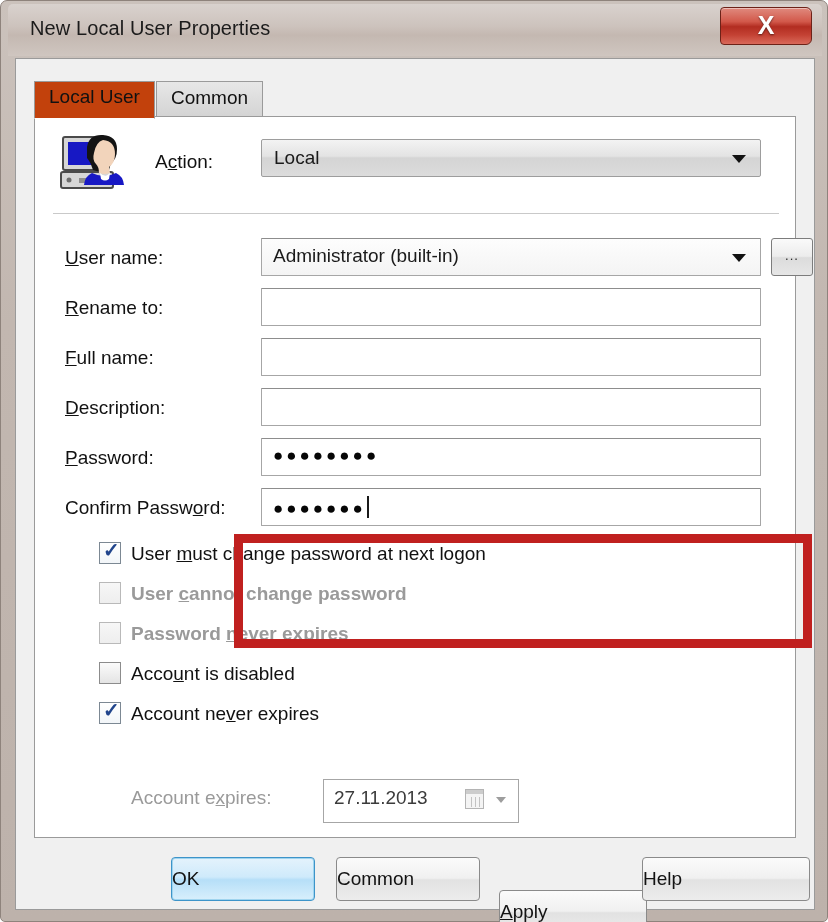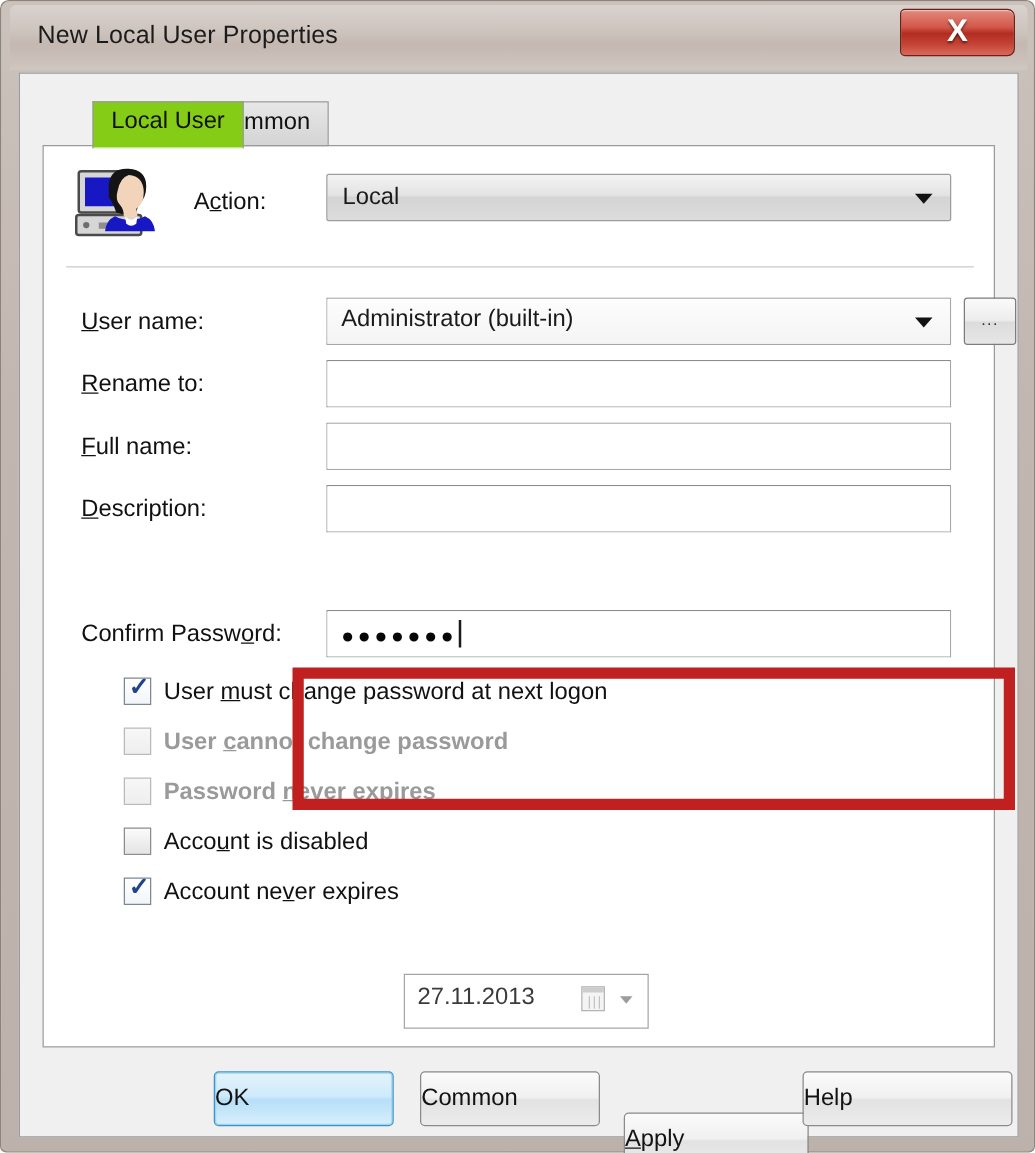--- a/index.html
+++ b/index.html
@@ -96,26 +96,25 @@
     box-sizing: border-box;
     font-size: 19px;
     color: #111;
     padding: 5px 14px 0 14px;
     border: 1px solid #9a9a9a;
     white-space: nowrap;
     cursor: pointer;
   }
   .tab.active {
     left: 0;
-    background: #84cc16;
+    background: #c2410c;
     border-bottom: 1px solid #ffffff;
     z-index: 3;
     padding-top: 4px;
     height: 38px;
-    margin-left: 40px;
   }
   .tab.inactive {
     left: 122px;
     background: linear-gradient(to bottom, #e7e7e7 0%, #d4d4d4 100%);
     z-index: 2;
   }
   #tabpanel {
     position: absolute;
     left: 18px;
     top: 57px;
@@ -502,20 +501,26 @@
         </div>
       </div>
 
       <div class="field-row" style="top:268px">
         <div class="field-label"><u>D</u>escription:</div>
         <div class="textbox">
           <div class="textbox-value"></div>
         </div>
       </div>
 
+      <div class="field-row" style="top:318px">
+        <div class="field-label"><u>P</u>assword:</div>
+        <div class="textbox">
+          <div class="dots">●●●●●●●●</div>
+        </div>
+      </div>
 
       <div class="field-row" style="top:368px">
         <div class="field-label">Confirm Passw<u>o</u>rd:</div>
         <div class="textbox">
           <div class="dots"><span>●●●●●●●</span><span class="caret"></span></div>
         </div>
       </div>
 
       <div class="check-row" style="top:420px">
         <div class="checkbox">
@@ -540,20 +545,21 @@
       </div>
 
       <div class="check-row" style="top:580px">
         <div class="checkbox">
             <span class="checkmark">✓</span>
           </div>
         <div class="check-label">Account ne<u>v</u>er expires</div>
       </div>
 
       <div id="expires-row">
+        <div id="expires-label">Account e<u>x</u>pires:</div>
         <div id="expires-field">
           <div id="expires-value">27.11.2013</div>
           <div id="calendar-icon"></div>
           <div id="expires-arrow"></div>
         </div>
       </div>
 
       <div id="red-highlight"></div>
 
     </div>

